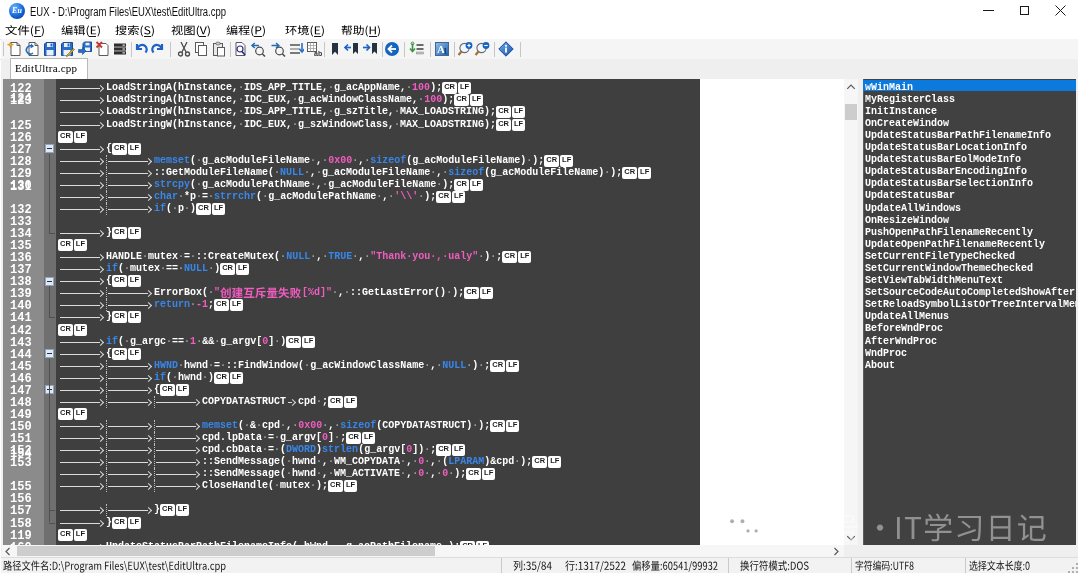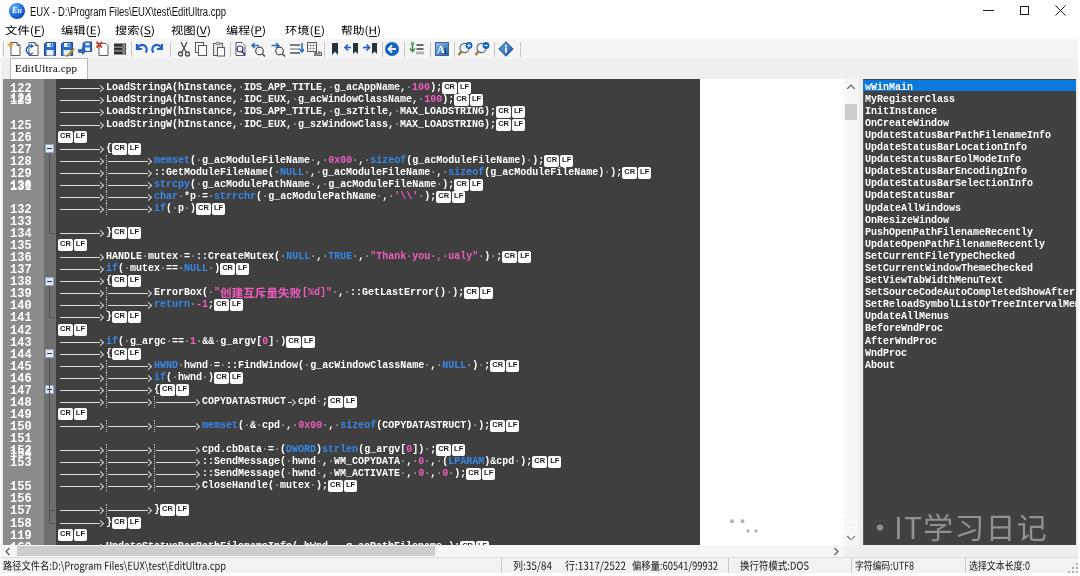--- a/index.html
+++ b/index.html
@@ -378,20 +378,21 @@
 <div class="r" style="top:232.4px"><i class="t"></i><span>}</span><span class="c">CR</span><span class="c">LF</span></div>
 <div class="r" style="top:244.5px"><span class="c">CR</span><span class="c">LF</span></div>
 <div class="r" style="top:256.6px"><i class="t"></i><span class="k">if</span><span>(</span><span class="d">·</span><span>g_argc</span><span class="d">·</span><span>==</span><span class="d">·</span><span class="p">1</span><span class="d">·</span><span>&amp;&amp;</span><span class="d">·</span><span>g_argv[</span><span class="p">0</span><span>]</span><span class="d">·</span><span>)</span><span class="c">CR</span><span class="c">LF</span></div>
 <div class="r" style="top:268.6px"><i class="t"></i><span>{</span><span class="c">CR</span><span class="c">LF</span></div>
 <div class="r" style="top:280.7px"><u class="g" style="left:48px"></u><i class="t"></i><i class="t"></i><span class="k">HWND</span><span class="d">·</span><span>hwnd</span><span class="d">·</span><span>=</span><span class="d">·</span><span>::FindWindow(</span><span class="d">·</span><span>g_acWindowClassName</span><span class="d">·</span><span>,</span><span class="d">·</span><span class="k">NULL</span><span class="d">·</span><span>)</span><span class="d">·</span><span>;</span><span class="c">CR</span><span class="c">LF</span></div>
 <div class="r" style="top:292.7px"><u class="g" style="left:48px"></u><i class="t"></i><i class="t"></i><span class="k">if</span><span>(</span><span class="d">·</span><span>hwnd</span><span class="d">·</span><span>)</span><span class="c">CR</span><span class="c">LF</span></div>
 <div class="r" style="top:304.8px"><u class="g" style="left:48px"></u><i class="t"></i><i class="t"></i><span>{</span><span class="c">CR</span><span class="c">LF</span></div>
 <div class="r" style="top:316.9px"><u class="g" style="left:48px"></u><u class="g" style="left:96px"></u><i class="t"></i><i class="t"></i><i class="t"></i><span>COPYDATASTRUCT</span><i class="ts"></i><span>cpd</span><span class="d">·</span><span>;</span><span class="c">CR</span><span class="c">LF</span></div>
 <div class="r" style="top:328.9px"><span class="c">CR</span><span class="c">LF</span></div>
 <div class="r" style="top:341.0px"><u class="g" style="left:48px"></u><u class="g" style="left:96px"></u><i class="t"></i><i class="t"></i><i class="t"></i><span class="k">memset</span><span>(</span><span class="d">·</span><span>&amp;</span><span class="d">·</span><span>cpd</span><span class="d">·</span><span>,</span><span class="d">·</span><span class="p">0x00</span><span class="d">·</span><span>,</span><span class="d">·</span><span class="k">sizeof</span><span>(COPYDATASTRUCT)</span><span class="d">·</span><span>);</span><span class="c">CR</span><span class="c">LF</span></div>
+<div class="r" style="top:353.0px"><u class="g" style="left:48px"></u><u class="g" style="left:96px"></u><i class="t"></i><i class="t"></i><i class="t"></i><span>cpd.lpData</span><span class="d">·</span><span>=</span><span class="d">·</span><span>g_argv[</span><span class="p">0</span><span>]</span><span class="d">·</span><span>;</span><span class="c">CR</span><span class="c">LF</span></div>
 <div class="r" style="top:365.1px"><u class="g" style="left:48px"></u><u class="g" style="left:96px"></u><i class="t"></i><i class="t"></i><i class="t"></i><span>cpd.cbData</span><span class="d">·</span><span>=</span><span class="d">·</span><span>(</span><span class="k">DWORD</span><span>)</span><span class="k">strlen</span><span>(g_argv[</span><span class="p">0</span><span>])</span><span class="d">·</span><span>;</span><span class="c">CR</span><span class="c">LF</span></div>
 <div class="r" style="top:377.2px"><u class="g" style="left:48px"></u><u class="g" style="left:96px"></u><i class="t"></i><i class="t"></i><i class="t"></i><span>::SendMessage(</span><span class="d">·</span><span>hwnd</span><span class="d">·</span><span>,</span><span class="d">·</span><span>WM_COPYDATA</span><span class="d">·</span><span>,</span><span class="d">·</span><span class="p">0</span><span class="d">·</span><span>,</span><span class="d">·</span><span>(</span><span class="k">LPARAM</span><span>)&amp;cpd</span><span class="d">·</span><span>);</span><span class="c">CR</span><span class="c">LF</span></div>
 <div class="r" style="top:389.2px"><u class="g" style="left:48px"></u><u class="g" style="left:96px"></u><i class="t"></i><i class="t"></i><i class="t"></i><span>::SendMessage(</span><span class="d">·</span><span>hwnd</span><span class="d">·</span><span>,</span><span class="d">·</span><span>WM_ACTIVATE</span><span class="d">·</span><span>,</span><span class="d">·</span><span class="p">0</span><span class="d">·</span><span>,</span><span class="d">·</span><span class="p">0</span><span class="d">·</span><span>);</span><span class="c">CR</span><span class="c">LF</span></div>
 <div class="r" style="top:401.3px"><u class="g" style="left:48px"></u><u class="g" style="left:96px"></u><i class="t"></i><i class="t"></i><i class="t"></i><span>CloseHandle(</span><span class="d">·</span><span>mutex</span><span class="d">·</span><span>);</span><span class="c">CR</span><span class="c">LF</span></div>
 <div class="r" style="top:425.4px"><u class="g" style="left:48px"></u><i class="t"></i><i class="t"></i><span>}</span><span class="c">CR</span><span class="c">LF</span></div>
 <div class="r" style="top:437.5px"><i class="t"></i><span>}</span><span class="c">CR</span><span class="c">LF</span></div>
 <div class="r" style="top:449.5px"><span class="c">CR</span><span class="c">LF</span></div>
 <div class="r" style="top:461.6px"><i class="t"></i><span>UpdateStatusBarPathFilenameInfo(</span><span class="d">·</span><span>hWnd</span><span class="d">·</span><span>,</span><span class="d">·</span><span>g_acPathFilename</span><span class="d">·</span><span>);</span><span class="c">CR</span><span class="c">LF</span></div>
 </div>
 <div class="ab" style="left:844px;top:79px;width:14px;height:466px;background:#f6f6f6"></div>

